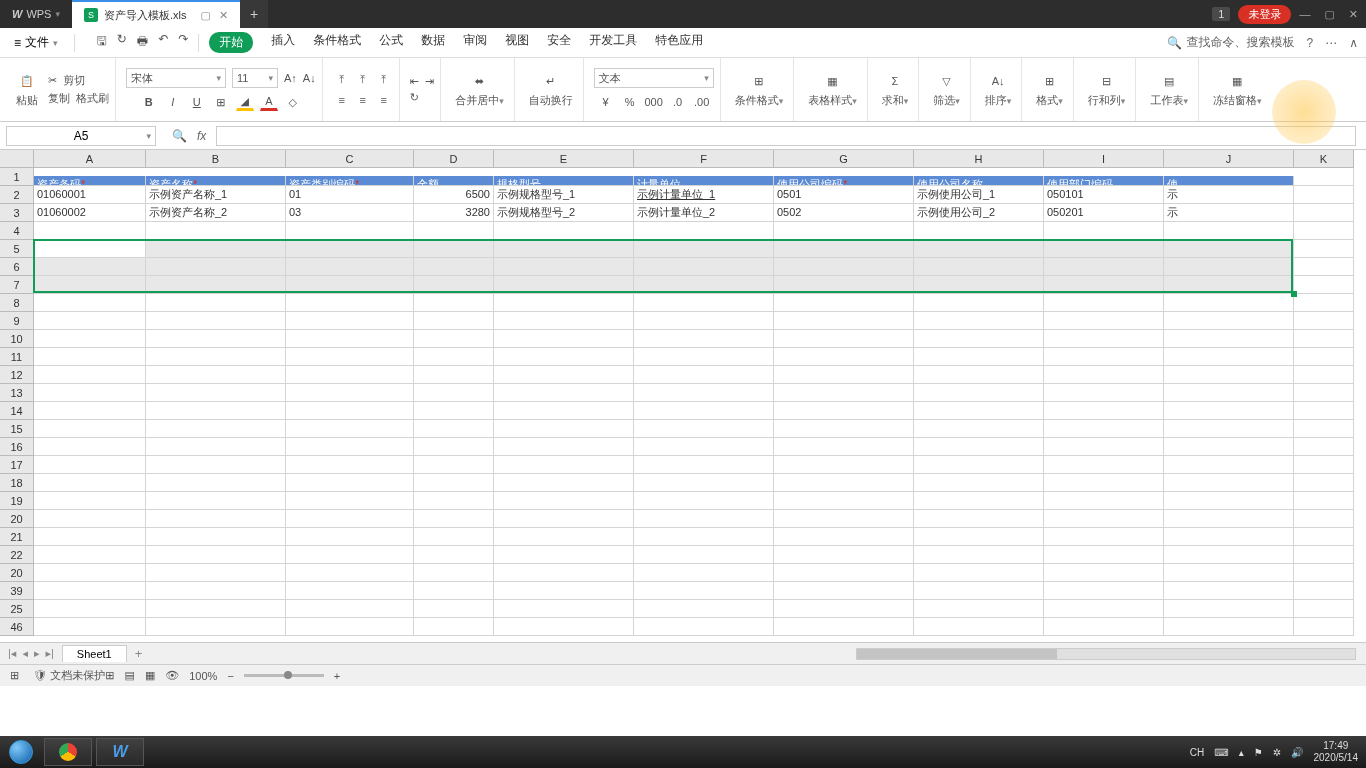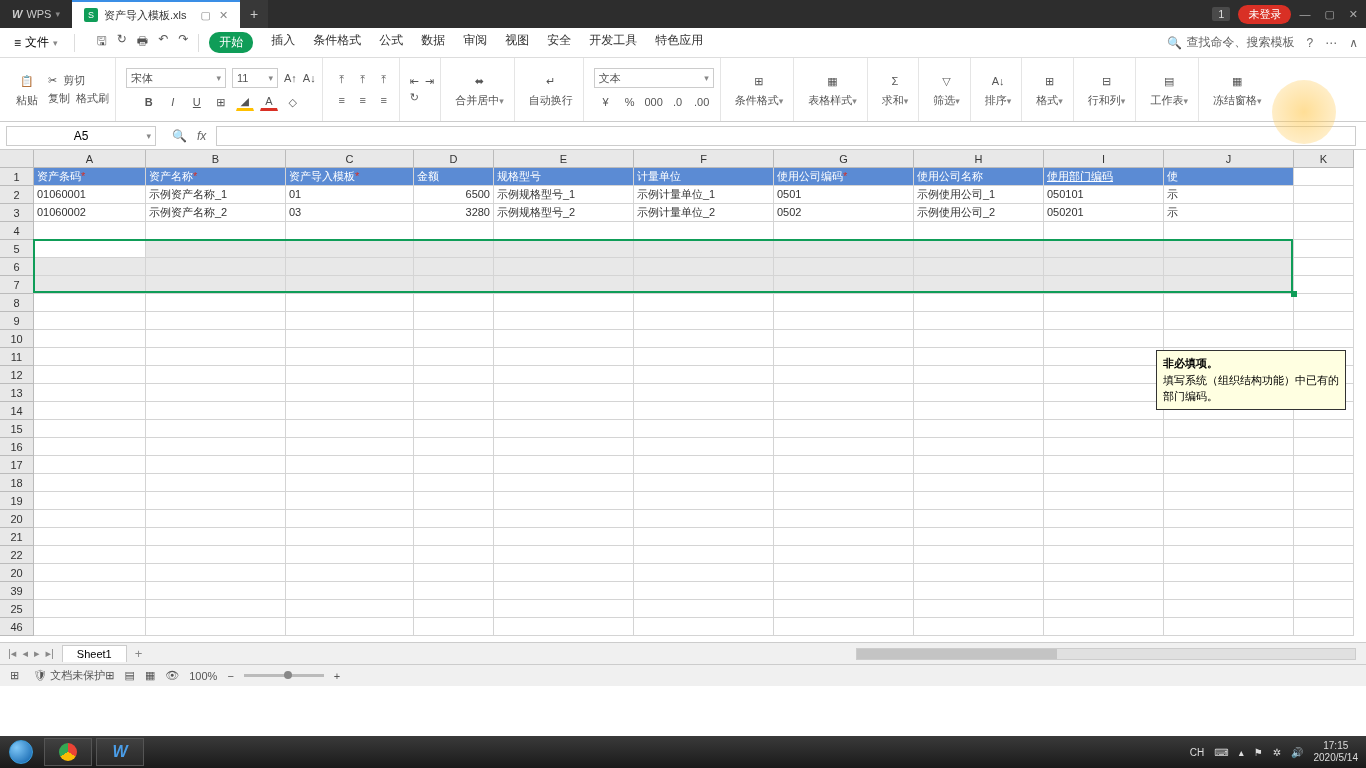--- a/index.html
+++ b/index.html
@@ -54,21 +54,21 @@
 
 .grid-area { position: relative; height: 492px; overflow: hidden; background: #fff; }
 .corner { position: absolute; left: 0; top: 0; width: 34px; height: 18px; background: #e8e8e8; border-right: 1px solid #bbb; border-bottom: 1px solid #bbb; }
 .col-headers { position: absolute; left: 34px; top: 0; height: 18px; display: flex; }
 .col-h { background: #e8e8e8; border-right: 1px solid #bbb; border-bottom: 1px solid #bbb; text-align: center; font-size: 11px; color: #333; line-height: 18px; }
 .row-headers { position: absolute; left: 0; top: 18px; width: 34px; }
 .row-h { background: #e8e8e8; border-bottom: 1px solid #bbb; border-right: 1px solid #bbb; text-align: center; font-size: 11px; color: #333; line-height: 18px; height: 18px; }
 .cells { position: absolute; left: 34px; top: 18px; }
 .cell-row { display: flex; height: 18px; }
 .cell { border-right: 1px solid #d4d4d4; border-bottom: 1px solid #d4d4d4; font-size: 11px; padding: 0 3px; line-height: 17px; white-space: nowrap; overflow: hidden; color: #333; background: #fff; }
-.hdr-cell { background: #5b8bd4; color: #fff; }
+.hdr-cell { background: #5b8bd4; color: #fff; margin-top: 8px; }
 .req-ast { color: #d93025; }
 .selection-border { position: absolute; border: 2px solid #0f9d58; pointer-events: none; }
 .sel-handle { position: absolute; width: 6px; height: 6px; background: #0f9d58; }
 
 
 .tooltip-box { position: absolute; right: 20px; top: 200px; width: 190px; background: #ffffe1; border: 1px solid #333; font-size: 11px; padding: 4px 6px; line-height: 1.5; z-index: 50; }
 .tooltip-box b { font-weight: bold; }
 
 
 .sheet-tabs { height: 22px; background: #f0f0f0; border-top: 1px solid #ccc; display: flex; align-items: center; font-size: 11px; }
@@ -366,37 +366,37 @@
       <div class="row-h">22</div>
       <div class="row-h">20</div>
       <div class="row-h">39</div>
       <div class="row-h">25</div>
       <div class="row-h">46</div>
     </div>
   <div class="cells" id="cells">
       <div class="cell-row">
         <div class="cell hdr-cell" style="width: 112px;"><span>资产条码</span><span class="req-ast">*</span></div>
         <div class="cell hdr-cell" style="width: 140px;"><span>资产名称</span><span class="req-ast">*</span></div>
-        <div class="cell hdr-cell" style="width: 128px;"><span>资产导入模板</span><span class="req-ast">*</span></div>
+        <div class="cell hdr-cell" style="width: 128px;"><span>资产类别编码</span><span class="req-ast">*</span></div>
         <div class="cell hdr-cell" style="width: 80px;"><span>金额</span></div>
         <div class="cell hdr-cell" style="width: 140px;"><span>规格型号</span></div>
         <div class="cell hdr-cell" style="width: 140px;"><span>计量单位</span></div>
         <div class="cell hdr-cell" style="width: 140px;"><span>使用公司编码</span><span class="req-ast">*</span></div>
         <div class="cell hdr-cell" style="width: 130px;"><span>使用公司名称</span></div>
         <div class="cell hdr-cell" style="width: 120px; text-decoration: underline;"><span>使用部门编码</span></div>
         <div class="cell hdr-cell" style="width: 130px;"><span>使</span></div>
         <div class="cell" style="width: 60px;"></div>
       </div>
       <div class="cell-row">
         <div class="cell" style="width: 112px;">01060001</div>
         <div class="cell" style="width: 140px;">示例资产名称_1</div>
         <div class="cell" style="width: 128px;">01</div>
         <div class="cell" style="width: 80px; text-align: right;">6500</div>
         <div class="cell" style="width: 140px;">示例规格型号_1</div>
-        <div class="cell" style="width: 140px;">示例计量单位_1</div>
+        <div class="cell" style="width: 140px; text-decoration: underline;">示例计量单位_1</div>
         <div class="cell" style="width: 140px;">0501</div>
         <div class="cell" style="width: 130px;">示例使用公司_1</div>
         <div class="cell" style="width: 120px;">050101</div>
         <div class="cell" style="width: 130px;">示</div>
         <div class="cell" style="width: 60px;"></div>
       </div>
       <div class="cell-row">
         <div class="cell" style="width: 112px;">01060002</div>
         <div class="cell" style="width: 140px;">示例资产名称_2</div>
         <div class="cell" style="width: 128px;">03</div>
@@ -704,24 +704,20 @@
         <div class="cell" style="width: 140px;"></div>
         <div class="cell" style="width: 140px;"></div>
         <div class="cell" style="width: 130px;"></div>
         <div class="cell" style="width: 120px;"></div>
         <div class="cell" style="width: 130px;"></div>
         <div class="cell" style="width: 60px;"></div>
       </div>
     </div>
   <div class="selection-border" id="sel-border" style="left: 33px; top: 89px; width: 1260px; height: 54px;"></div>
   <div class="sel-handle" id="sel-handle" style="left: 1291px; top: 141px;"></div>
-  <div class="tooltip-box">
-    <b>非必填项。</b><br>
-    <span>填写系统（组织结构功能）中已有的部门编码。</span>
-  </div>
 </div>
 
 <div class="sheet-tabs">
   <div class="sheet-nav">
     <span>|◂</span>
     <span>◂</span>
     <span>▸</span>
     <span>▸|</span>
   </div>
   <div class="sheet-tab">Sheet1</div>
@@ -763,17 +759,17 @@
       <span style="color:#4a9de8;font-weight:bold;font-style:italic">W</span>
     </div>
   <div class="tray">
     <span>CH</span>
     <span>⌨</span>
     <span>▴</span>
     <span>⚑</span>
     <span>✲</span>
     <span>🔊</span>
     <div class="clock">
-      <div>17:15</div>
+      <div>17:49</div>
       <div>2020/5/14</div>
     </div>
   </div>
 </div>
 
 </body></html>

